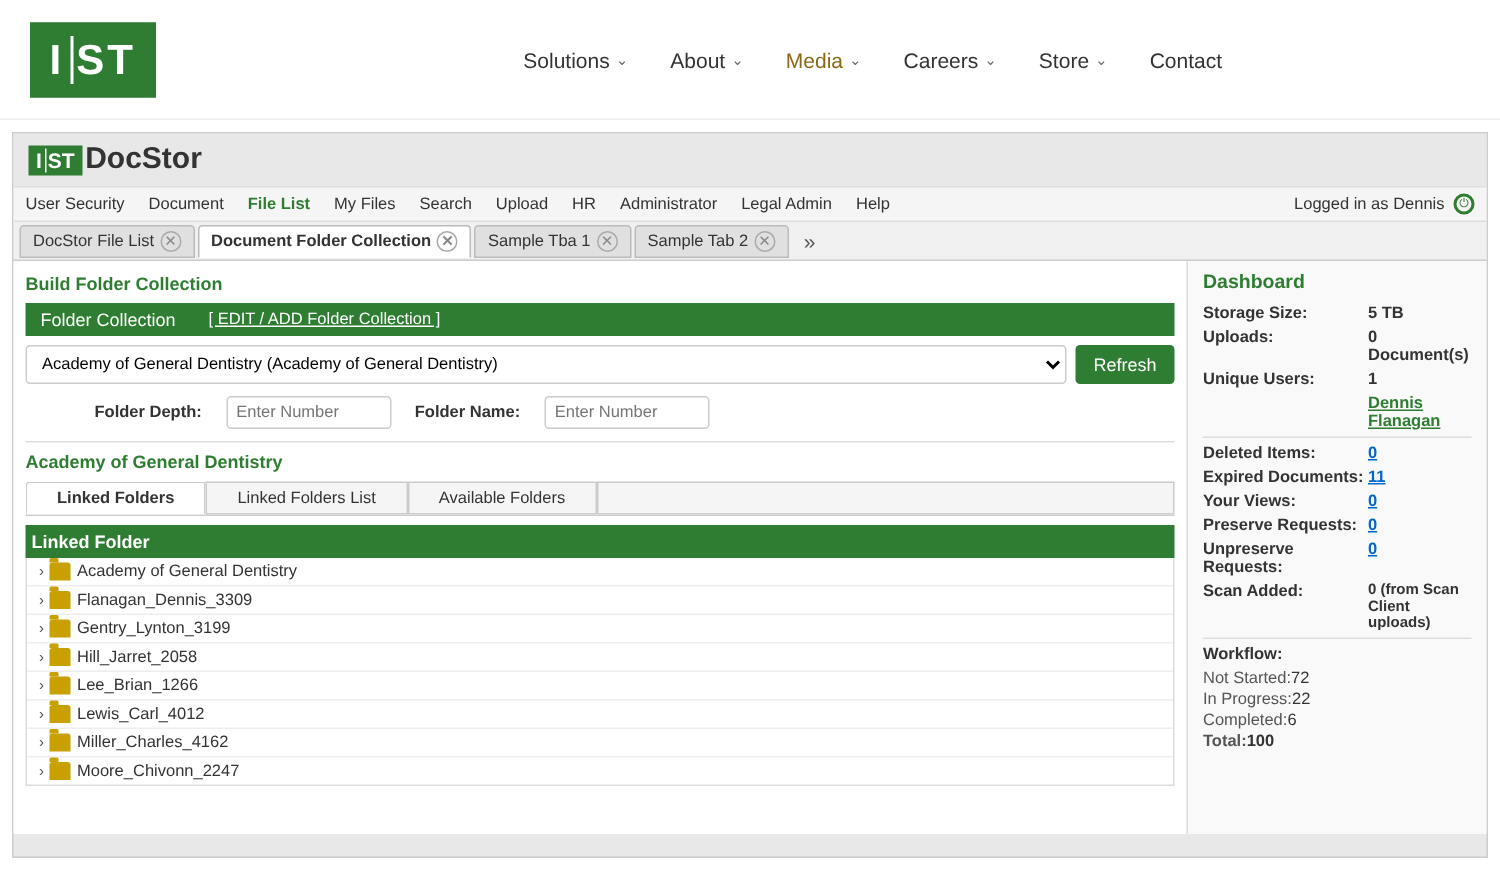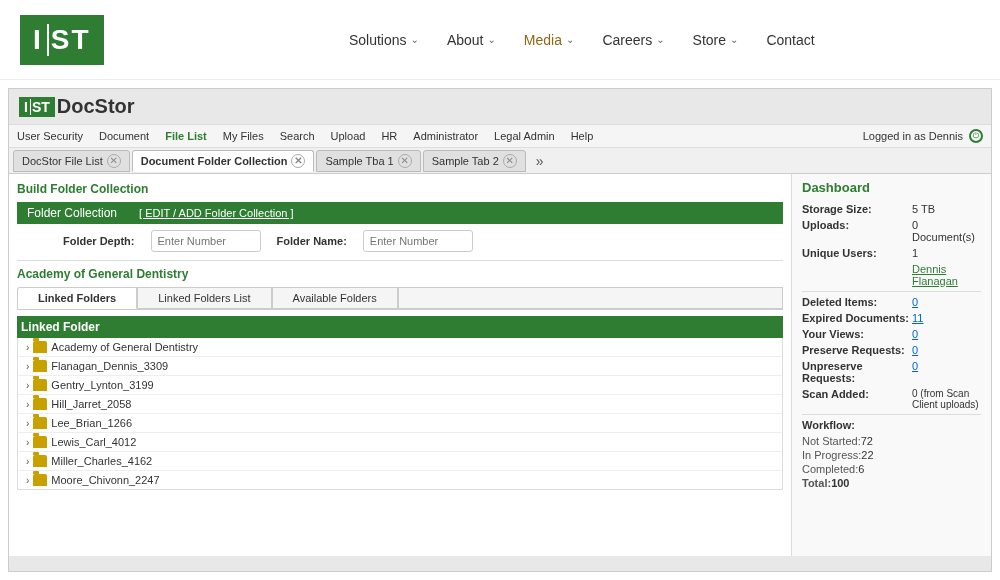--- a/index.html
+++ b/index.html
@@ -338,21 +338,21 @@
       align-items: flex-start;
       margin-bottom: 4px;
       font-size: 11px;
     }
     .dash-label {
       color: #333;
       font-weight: bold;
       width: 110px;
       flex-shrink: 0;
     }
-    .dash-value { color: #333; }
+    .dash-value { color: #333; font-weight: bold; }
     .dash-value.link { color: #2e7d32; text-decoration: underline; cursor: pointer; }
     .dash-value.link-blue { color: #0066cc; text-decoration: underline; cursor: pointer; }
     .dash-divider { border: none; border-top: 1px solid #ddd; margin: 4px 0; }
     .workflow-section { margin-top: 4px; }
     .workflow-row {
       display: flex;
       justify-content: flex-start;
       font-size: 11px;
       margin-bottom: 2px;
     }
@@ -430,20 +430,26 @@
   <div class="main-content">
 
     <div class="left-panel">
       <div class="section-title">Build Folder Collection</div>
 
       <div class="green-bar">
         <span>Folder Collection</span>
         <a href="#">[ EDIT / ADD Folder Collection ]</a>
       </div>
 
+      <div class="select-row">
+        <select class="select-dropdown">
+          <option>Academy of General Dentistry (Academy of General Dentistry)</option>
+        </select>
+        <button class="refresh-btn">Refresh</button>
+      </div>
 
       <div class="folder-row">
         <label>Folder Depth:</label>
         <input type="text" class="folder-input" placeholder="Enter Number" style="">
         <label>Folder Name:</label>
         <input type="text" class="folder-input" placeholder="Enter Number" style="">
       </div>
 
       <hr class="divider">
 

